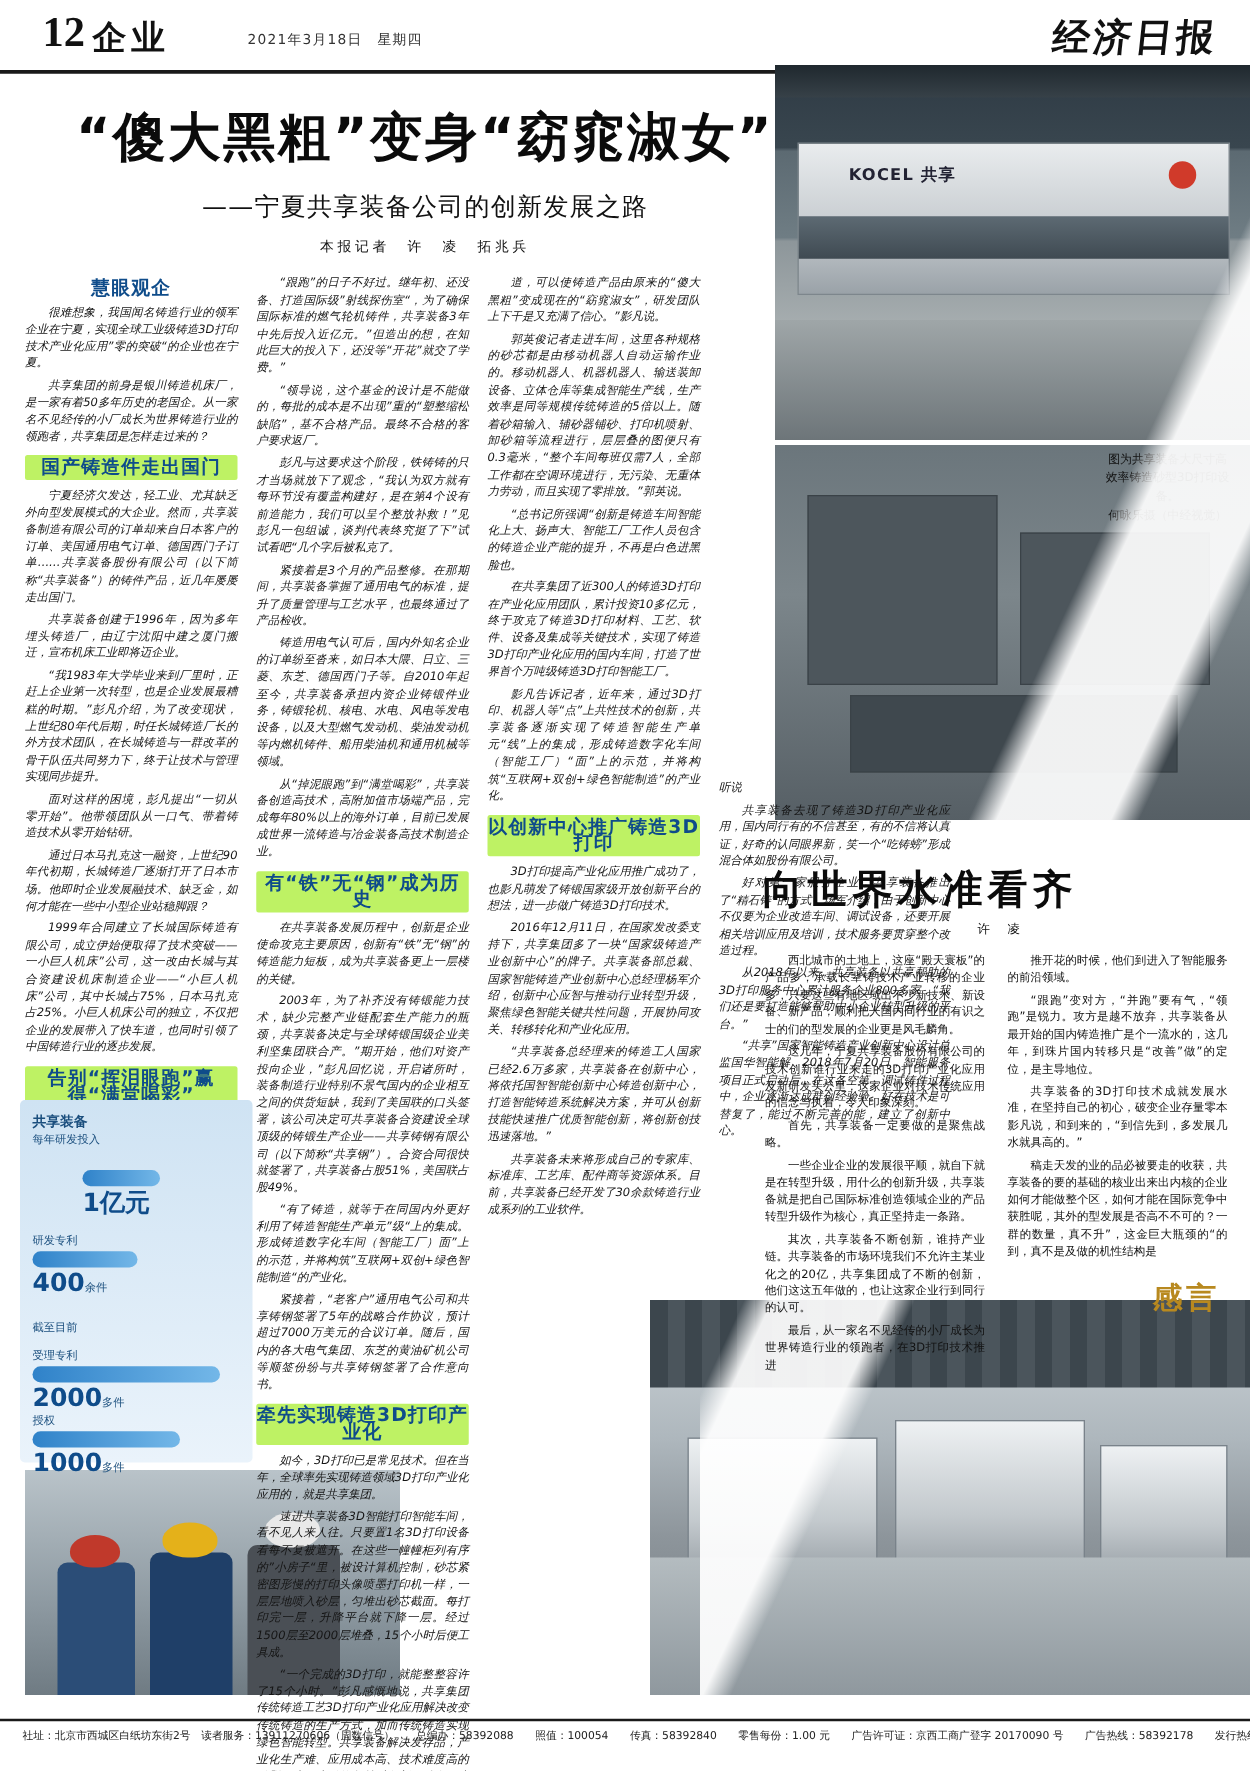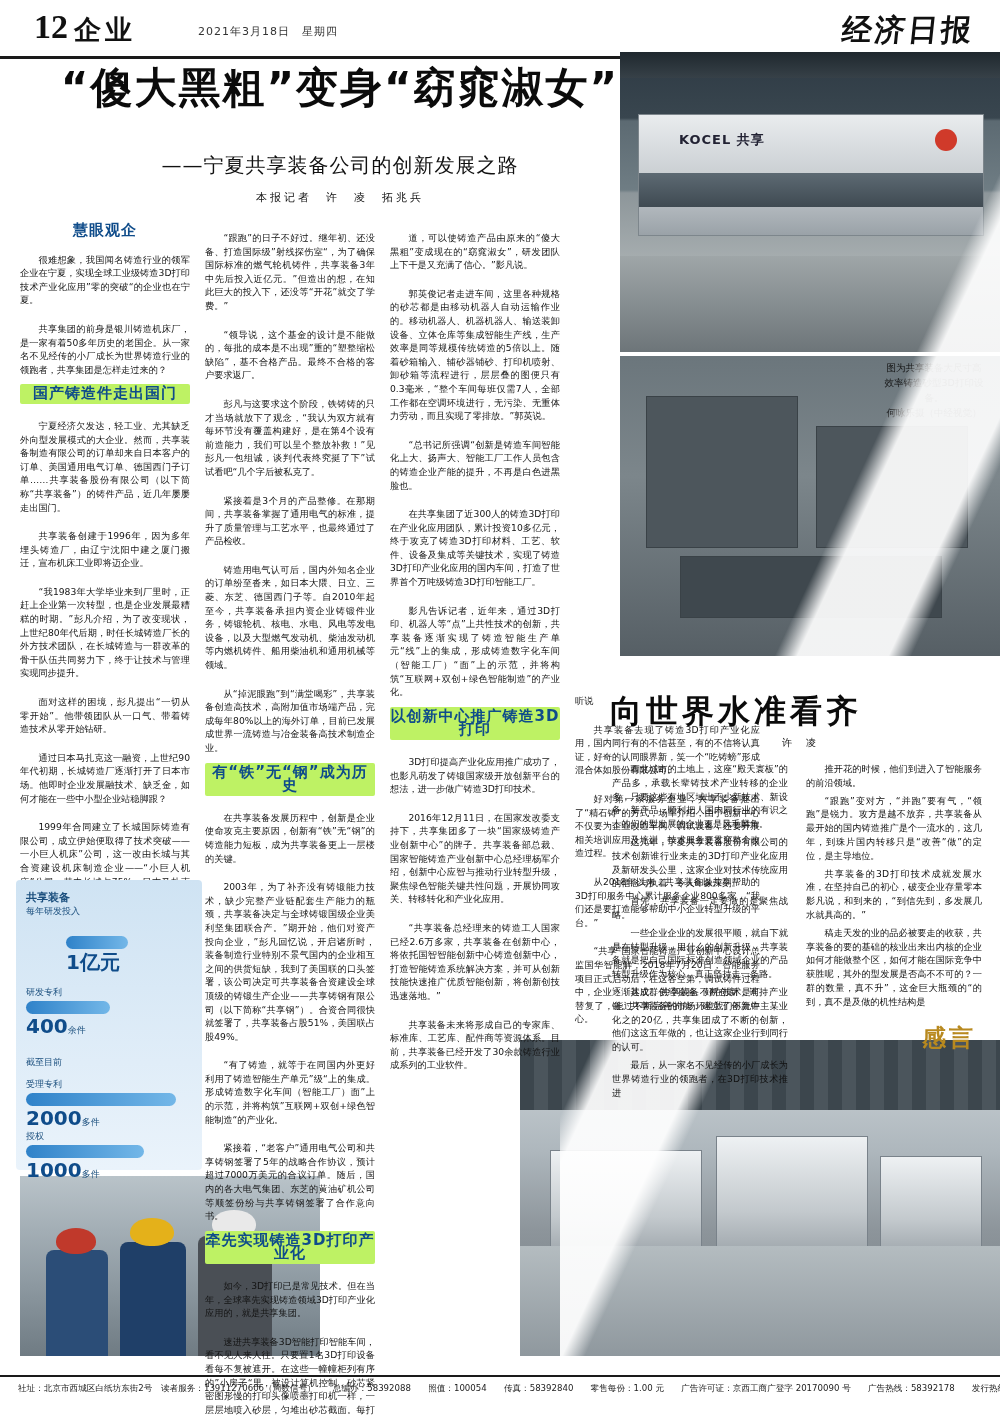--- a/index.html
+++ b/index.html
@@ -37,21 +37,21 @@
     position:absolute;right:26px;top:10px;
     font-size:30px;font-weight:bold;letter-spacing:3px;
     font-family:"DejaVu Serif",serif;
     border:0;
     color:#111;
   }
   .paper-name .nm{display:inline-block;transform:skewX(-6deg);}
 
   
   .headline{
-    position:absolute;left:60px;top:60px;width:560px;
+    position:absolute;left:60px;top:82px;width:560px;
     text-align:center;
     font-size:42px;font-weight:bold;letter-spacing:2px;
     font-family:"DejaVu Sans",sans-serif;
     color:#0b0b0b;
   }
   .subhead{
     position:absolute;left:60px;top:152px;width:560px;
     text-align:center;
     font-size:20px;letter-spacing:1px;
     font-family:"DejaVu Sans",sans-serif;
@@ -129,35 +129,35 @@
   }
 
   
   .col{
     position:absolute;
     font-size:9.2px;line-height:13.6px;
     text-align:justify;
     font-family:"DejaVu Sans",sans-serif;
     color:#141414;
   }
-  .col p{margin:15px 0 4px 0;text-indent:2em;}
+  .col p{margin:4px 0 4px 0;text-indent:2em;font-style:italic;}
   .sec-title{
     text-align:center;font-size:15px;font-weight:bold;
     color:#0f4c8a;letter-spacing:1px;margin:8px 0 6px 0;
     font-family:"DejaVu Sans",sans-serif;
   }
   .sec-title.bar{
     background:#bef264;color:#0f4c8a;padding:3px 0;border-radius:2px;
   }
   .sec-title.plain{color:#0f4c8a;background:none;}
 
   #col1{left:20px;top:216px;width:170px;}
   #col2{left:205px;top:216px;width:170px;}
   #col3{left:390px;top:216px;width:170px;}
-  #col4{left:575px;top:679px;width:185px;}
+  #col4{left:575px;top:620px;width:185px;}
 
   
   .stats{
     position:absolute;left:16px;top:880px;width:186px;height:290px;
     background:linear-gradient(180deg,#cfe3f3,#eaf3fb);
     border-radius:4px;
   }
   .stat-row{position:absolute;left:10px;width:166px;}
   .stat-lbl{font-size:9px;color:#1b4f7e;font-family:"DejaVu Sans",sans-serif;}
   .stat-val{font-size:20px;font-weight:bold;color:#0f4c8a;font-family:"DejaVu Sans",sans-serif;}

